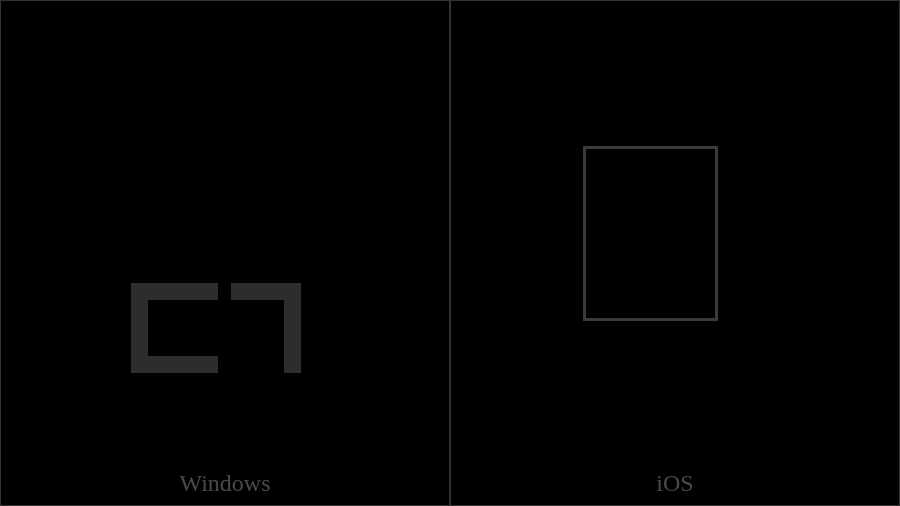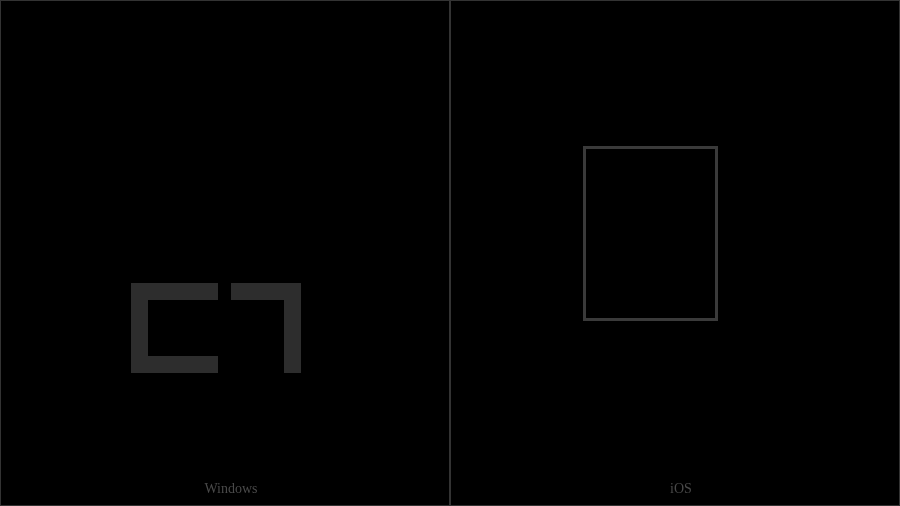--- a/index.html
+++ b/index.html
@@ -22,23 +22,22 @@
       flex-direction: column;
       align-items: center;
       justify-content: center;
     }
     .panel-label {
       position: absolute;
       bottom: 8px;
       left: 50%;
       transform: translateX(-50%);
       color: #4a4a4a;
-      font-size: 14px;
+      font-size: 24px;
       font-style: normal;
-      margin-left: 6px;
     }
     .glyph-area {
       width: 100%;
       height: 100%;
       position: relative;
     }
     .windows-glyph {
       position: absolute;
       left: 130px;
       top: 282px;

